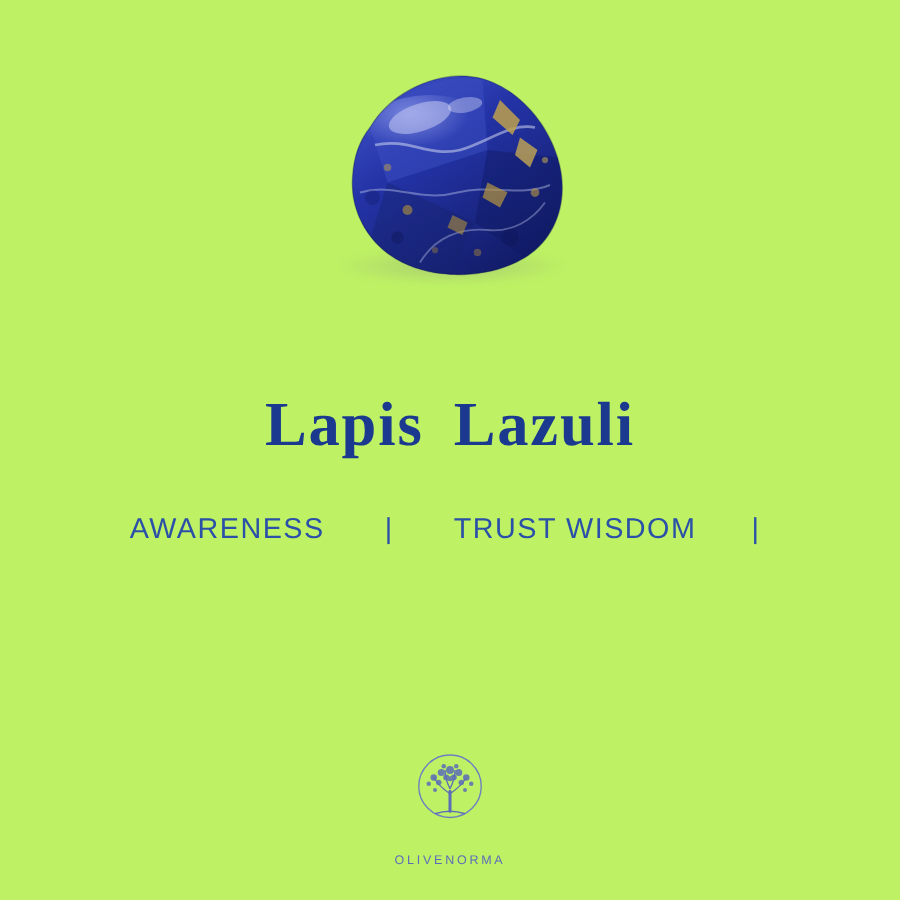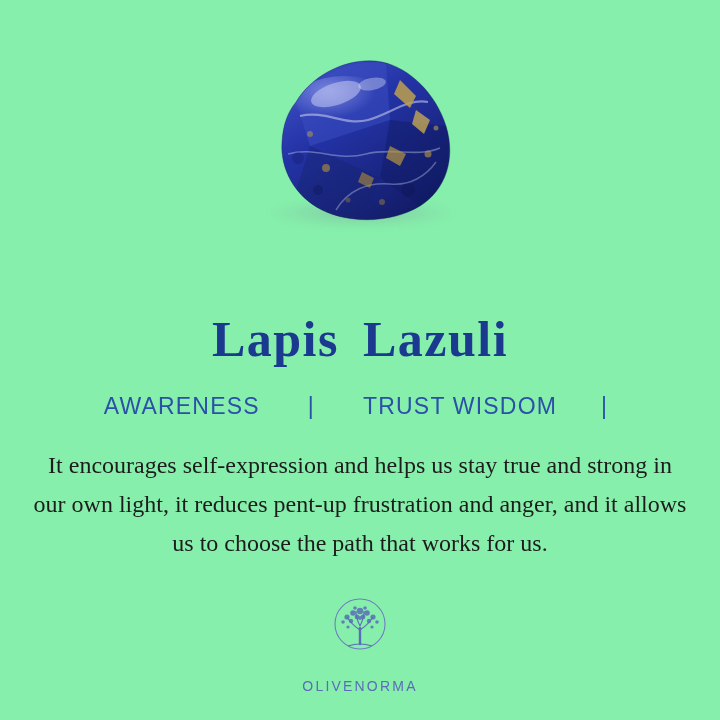--- a/index.html
+++ b/index.html
@@ -10,21 +10,21 @@
     width: 720px;
     height: 720px;
     background: #ffffff;
     font-family: "Liberation Serif", serif;
     overflow: hidden;
   }
   .card {
     position: relative;
     width: 720px;
     height: 720px;
-    background: #86efac;
+    background: #bef264;
     display: flex;
     flex-direction: column;
     align-items: center;
   }
 
   
   .stone-area {
     position: relative;
     width: 720px;
     height: 290px;
@@ -60,21 +60,21 @@
     font-weight: 700;
     letter-spacing: 1.5px;
     color: #1b3a8f;
     word-spacing: 10px;
     line-height: 1.1;
     text-align: center;
   }
 
   
   .keywords {
-    margin-top: 26px;
+    margin-top: 42px;
     font-family: "Liberation Sans", sans-serif;
     font-size: 23px;
     letter-spacing: 1.2px;
     color: #2b50a8;
     display: flex;
     align-items: flex-end;
     justify-content: center;
     gap: 36px;
   }
   .kw {
@@ -111,21 +111,21 @@
     flex-direction: column;
     align-items: center;
   }
   .logo-mark {
     width: 68px;
     height: 62px;
   }
   .logo-text {
     margin-top: 20px;
     font-family: "Liberation Sans", sans-serif;
-    font-size: 14px;
+    font-size: 10px;
     letter-spacing: 2.2px;
     color: #5b6db8;
   }
 </style>
 </head>
 <body>
 
 <div class="card">
 
   <div class="stone-area">
@@ -195,21 +195,20 @@
 
   <div class="title">Lapis  Lazuli</div>
 
   <div class="keywords">
     <span class="kw">AWARENESS</span>
     <span class="kw-sep">|</span>
     <span class="kw">TRUST WISDOM</span>
     <span class="kw-sep tight">|</span>
   </div>
 
-  <div class="desc">It encourages self-expression and helps us stay true and strong in our own light, it reduces pent-up frustration and anger, and it allows us to choose the path that works for us.</div>
 
   <div class="logo-area">
     <svg class="logo-mark" viewBox="0 0 68 62">
       <circle cx="34" cy="28" r="25" fill="none" stroke="#6f7fc0" stroke-width="1.1"></circle>
 
       <path d="M34 48 L34 32" stroke="#5b6db8" stroke-width="2.4" fill="none" stroke-linecap="round"></path>
       <path d="M34 48 C28 48, 25 49, 22 50 M34 48 C40 48, 43 49, 46 50" stroke="#5b6db8" stroke-width="1.2" fill="none"></path>
 
       <path d="M34 34 C28 30, 24 26, 21 21 M34 34 C40 30, 44 26, 47 21
                M34 30 C31 24, 30 20, 30 15 M34 30 C37 24, 38 20, 38 15" stroke="#5b6db8" stroke-width="1.1" fill="none"></path>

